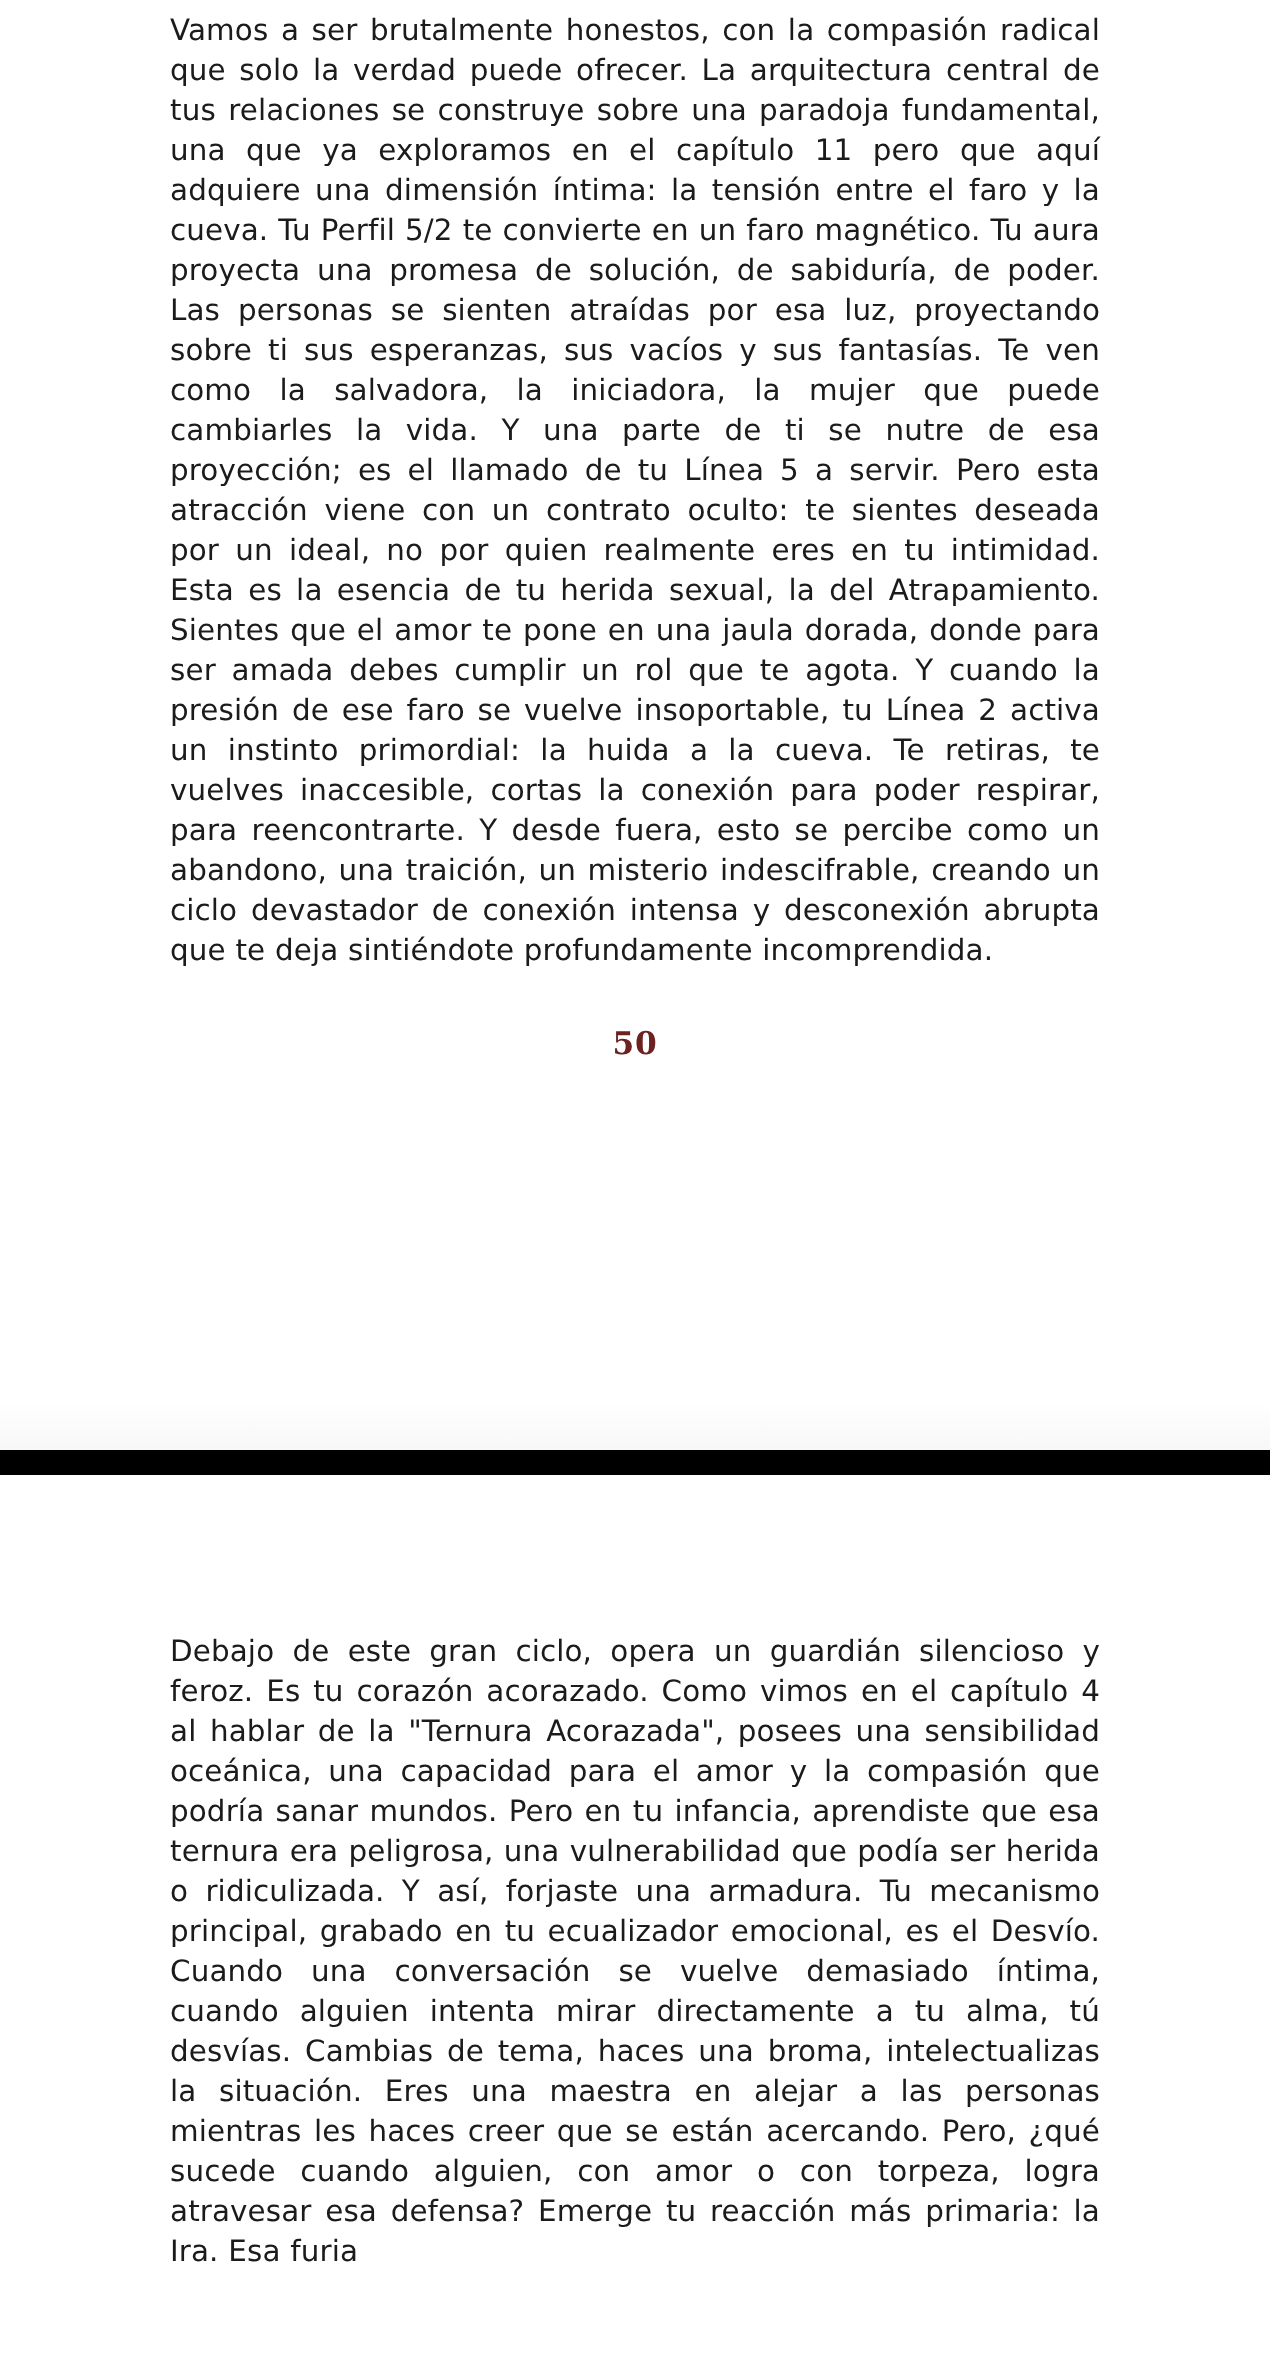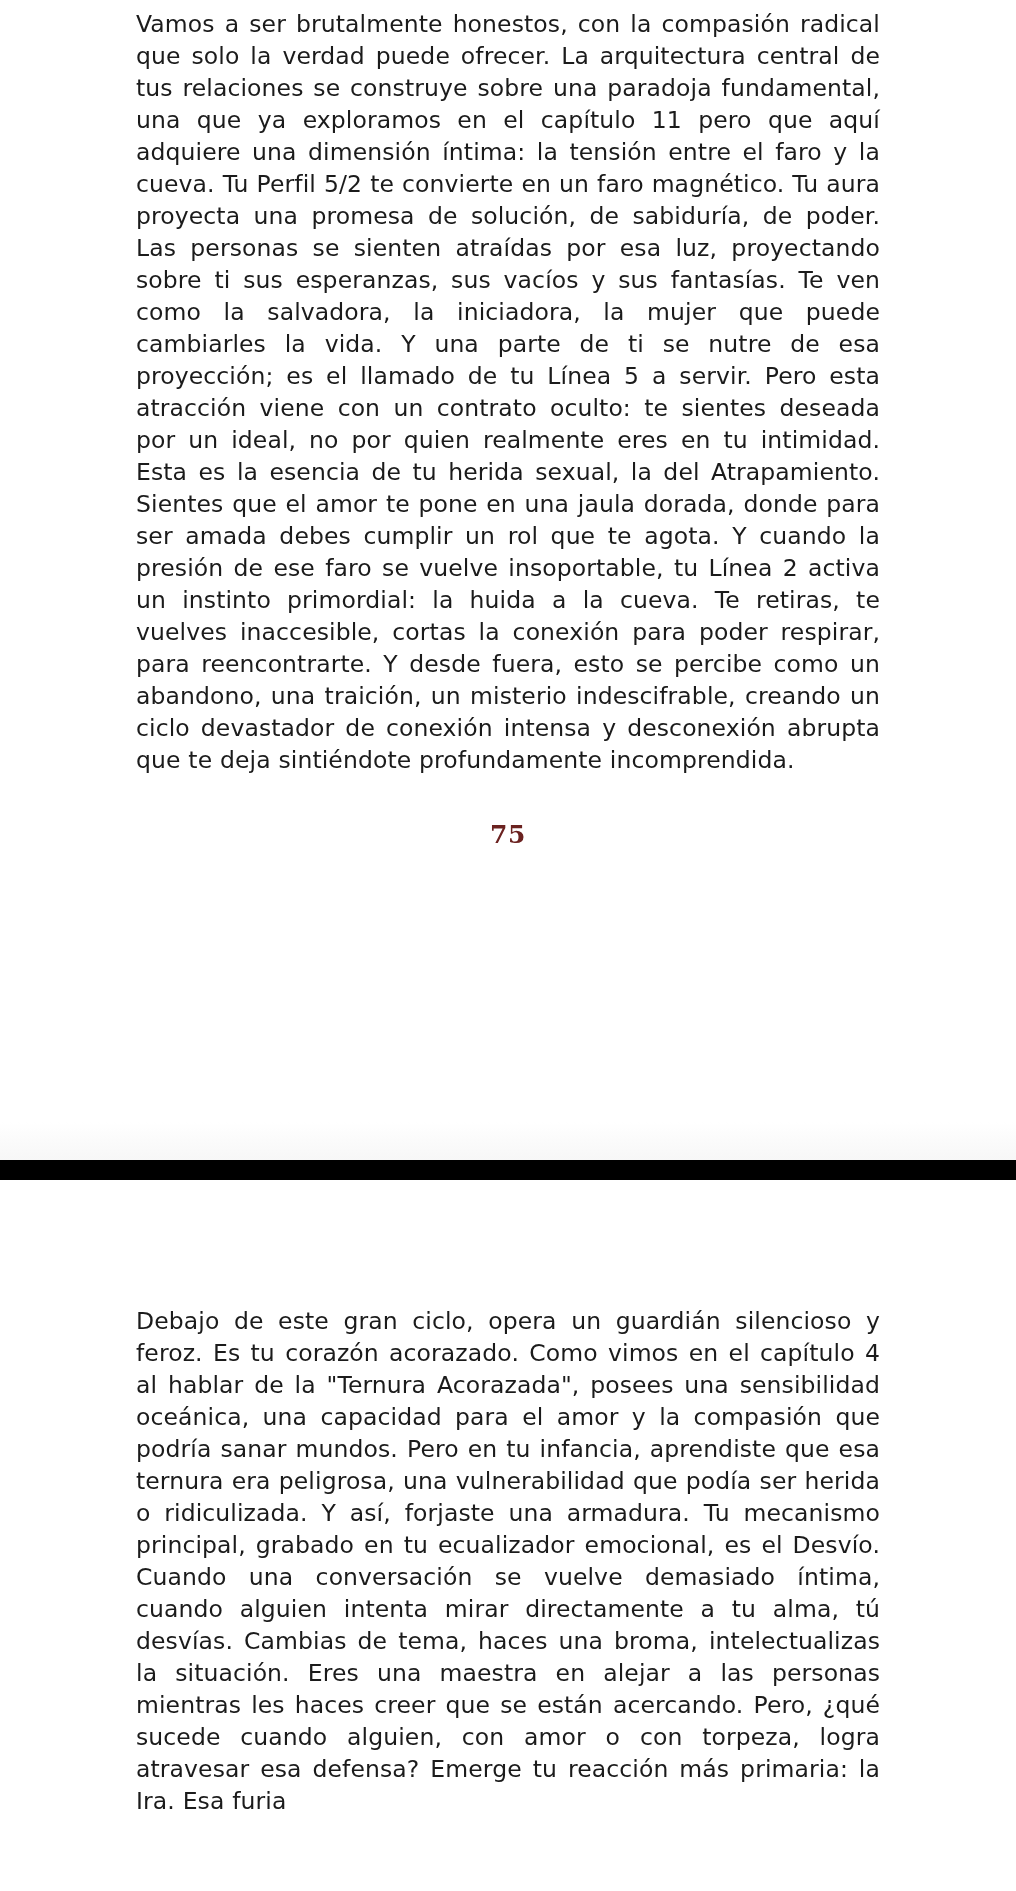--- a/index.html
+++ b/index.html
@@ -103,21 +103,21 @@
 <body>
 
 <div class="reader">
 
   <section class="page page-one">
     <div class="text-column">
       <p class="body-text">Vamos a ser brutalmente honestos, con la compasión radical que solo la verdad puede ofrecer. La arquitectura central de tus relaciones se construye sobre una paradoja fundamental, una que ya exploramos en el capítulo 11 pero que aquí adquiere una dimensión íntima: la tensión entre el faro y la cueva. Tu Perfil 5/2 te convierte en un faro magnético. Tu aura proyecta una promesa de solución, de sabiduría, de poder. Las personas se sienten atraídas por esa luz, proyectando sobre ti sus esperanzas, sus vacíos y sus fantasías. Te ven como la salvadora, la iniciadora, la mujer que puede cambiarles la vida. Y una parte de ti se nutre de esa proyección; es el llamado de tu Línea 5 a servir. Pero esta atracción viene con un contrato oculto: te sientes deseada por un ideal, no por quien realmente eres en tu intimidad. Esta es la esencia de tu herida sexual, la del Atrapamiento. Sientes que el amor te pone en una jaula dorada, donde para ser amada debes cumplir un rol que te agota. Y cuando la presión de ese faro se vuelve insoportable, tu Línea 2 activa un instinto primordial: la huida a la cueva. Te retiras, te vuelves inaccesible, cortas la conexión para poder respirar, para reencontrarte. Y desde fuera, esto se percibe como un abandono, una traición, un misterio indescifrable, creando un ciclo devastador de conexión intensa y desconexión abrupta que te deja sintiéndote profundamente incomprendida.</p>
     </div>
 
     <div class="page-number-wrap">
-      <span class="page-number">75</span>
+      <span class="page-number">50</span>
     </div>
   </section>
 
   <div class="page-gap-top"></div>
   <div class="page-divider"></div>
   <div class="page-gap-bottom"></div>
 
   <section class="page page-two clip-bottom">
     <div class="text-column">
       <p class="body-text">Debajo de este gran ciclo, opera un guardián silencioso y feroz. Es tu corazón acorazado. Como vimos en el capítulo 4 al hablar de la "Ternura Acorazada", posees una sensibilidad oceánica, una capacidad para el amor y la compasión que podría sanar mundos. Pero en tu infancia, aprendiste que esa ternura era peligrosa, una vulnerabilidad que podía ser herida o ridiculizada. Y así, forjaste una armadura. Tu mecanismo principal, grabado en tu ecualizador emocional, es el Desvío. Cuando una conversación se vuelve demasiado íntima, cuando alguien intenta mirar directamente a tu alma, tú desvías. Cambias de tema, haces una broma, intelectualizas la situación. Eres una maestra en alejar a las personas mientras les haces creer que se están acercando. Pero, ¿qué sucede cuando alguien, con amor o con torpeza, logra atravesar esa defensa? Emerge tu reacción más primaria: la Ira. Esa furia</p>

